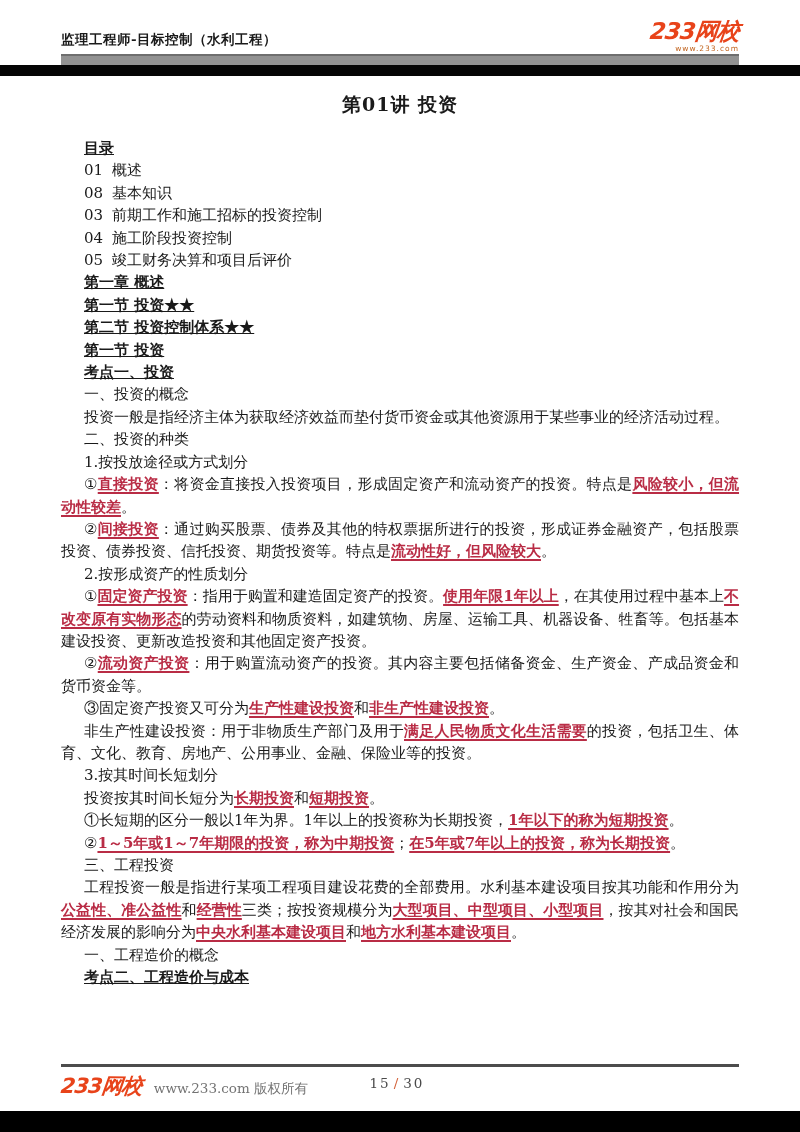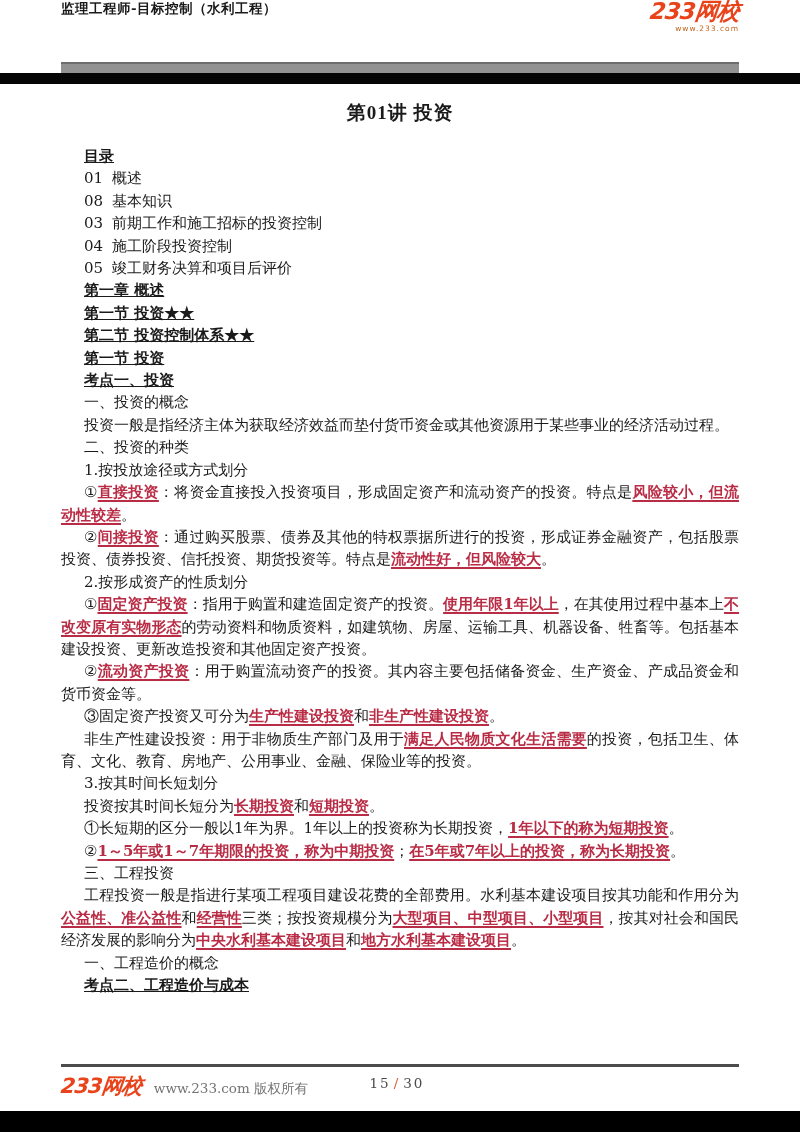--- a/index.html
+++ b/index.html
@@ -8,24 +8,24 @@
     position:relative;
     width:800px; height:1132px;
     margin:0 auto;
     background:#ffffff;
     font-family:"DejaVu Serif","Liberation Serif",serif;
     color:#1a1a1a;
     overflow:hidden;
   }
   
   .header {
-    height:62px;
+    height:54px;
     padding:0 61px;
     display:flex;
-    align-items:flex-start;
+    align-items:flex-end;
     justify-content:space-between;
     box-sizing:border-box;
   }
   .header-title {
     font-size:13.5px;
     font-weight:bold;
     padding-bottom:5px;
     letter-spacing:0.5px;
   }
   .brand { text-align:right; line-height:1; padding-bottom:2px; }
@@ -55,21 +55,20 @@
   .rule-black { height:11px; background:#050505; }
 
   
   .main { padding:0 61px; }
   .doc-title {
     margin:16px 0 19px 0;
     text-align:center;
     font-size:19px;
     font-weight:bold;
     letter-spacing:1px;
-    font-family:Liberation Serif, serif;
   }
   .blk {
     margin:0;
     font-size:15px;
     line-height:22.4px;
     text-align:justify;
   }
   .toc-head, .hsec { font-weight:bold;text-decoration:underline; }
   .toc-head, .toc, .hsec { margin-left:23px; }
   .toc span:first-child { margin-right:9px; }

